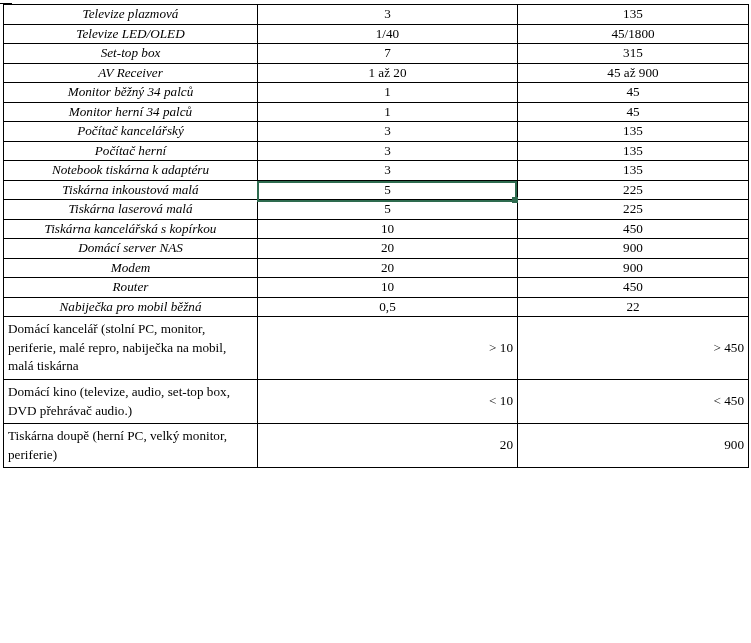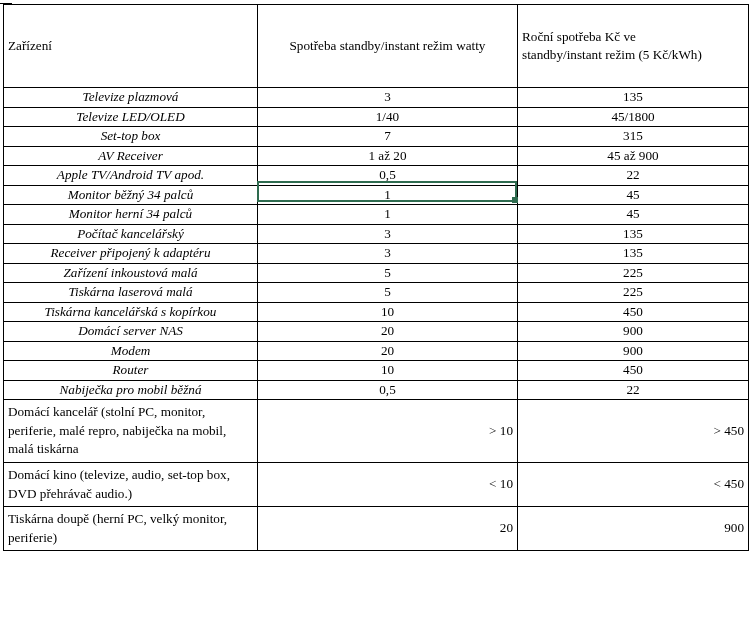--- a/index.html
+++ b/index.html
@@ -100,28 +100,20 @@
 
   <div class="top-sliver"></div>
 
   <table class="grid">
     <colgroup>
       <col class="c1">
         <col class="c2">
         <col class="c3">
     </colgroup>
     <tbody>
-      <tr class="header">
-        <td class="h1">Zařízení</td>
-        <td class="h2">Spotřeba standby/instant režim watty</td>
-        <td class="h3">
-          <span>Roční spotřeba Kč ve</span><br>
-          <span>standby/instant režim (5 Kč/kWh)</span>
-        </td>
-      </tr>
 
       <tr class="data">
         <td class="label">Televize plazmová</td>
         <td class="num">3</td>
         <td class="num">135</td>
       </tr>
       <tr class="data">
         <td class="label">Televize LED/OLED</td>
         <td class="num">1/40</td>
         <td class="num">45/1800</td>
@@ -130,46 +122,46 @@
         <td class="label">Set-top box</td>
         <td class="num">7</td>
         <td class="num">315</td>
       </tr>
       <tr class="data">
         <td class="label">AV Receiver</td>
         <td class="num">1 až 20</td>
         <td class="num">45 až 900</td>
       </tr>
       <tr class="data">
-        <td class="label">Apple TV/Android TV apod.</td>
-        <td class="num">0,5</td>
-        <td class="num">22</td>
-      </tr>
-      <tr class="data">
         <td class="label">Monitor běžný 34 palců</td>
         <td class="num">1</td>
         <td class="num">45</td>
       </tr>
       <tr class="data">
         <td class="label">Monitor herní 34 palců</td>
         <td class="num">1</td>
         <td class="num">45</td>
       </tr>
       <tr class="data">
         <td class="label">Počítač kancelářský</td>
         <td class="num">3</td>
         <td class="num">135</td>
       </tr>
       <tr class="data">
-        <td class="label">Receiver připojený k adaptéru</td>
-        <td class="num">3</td>
-        <td class="num">135</td>
-      </tr>
-      <tr class="data">
-        <td class="label">Zařízení inkoustová malá</td>
+        <td class="label">Počítač herní</td>
+        <td class="num">3</td>
+        <td class="num">135</td>
+      </tr>
+      <tr class="data">
+        <td class="label">Notebook tiskárna k adaptéru</td>
+        <td class="num">3</td>
+        <td class="num">135</td>
+      </tr>
+      <tr class="data">
+        <td class="label">Tiskárna inkoustová malá</td>
         <td class="num">5</td>
         <td class="num">225</td>
       </tr>
       <tr class="data">
         <td class="label">Tiskárna laserová malá</td>
         <td class="num">5</td>
         <td class="num">225</td>
       </tr>
       <tr class="data">
         <td class="label">Tiskárna kancelářská s kopírkou</td>

